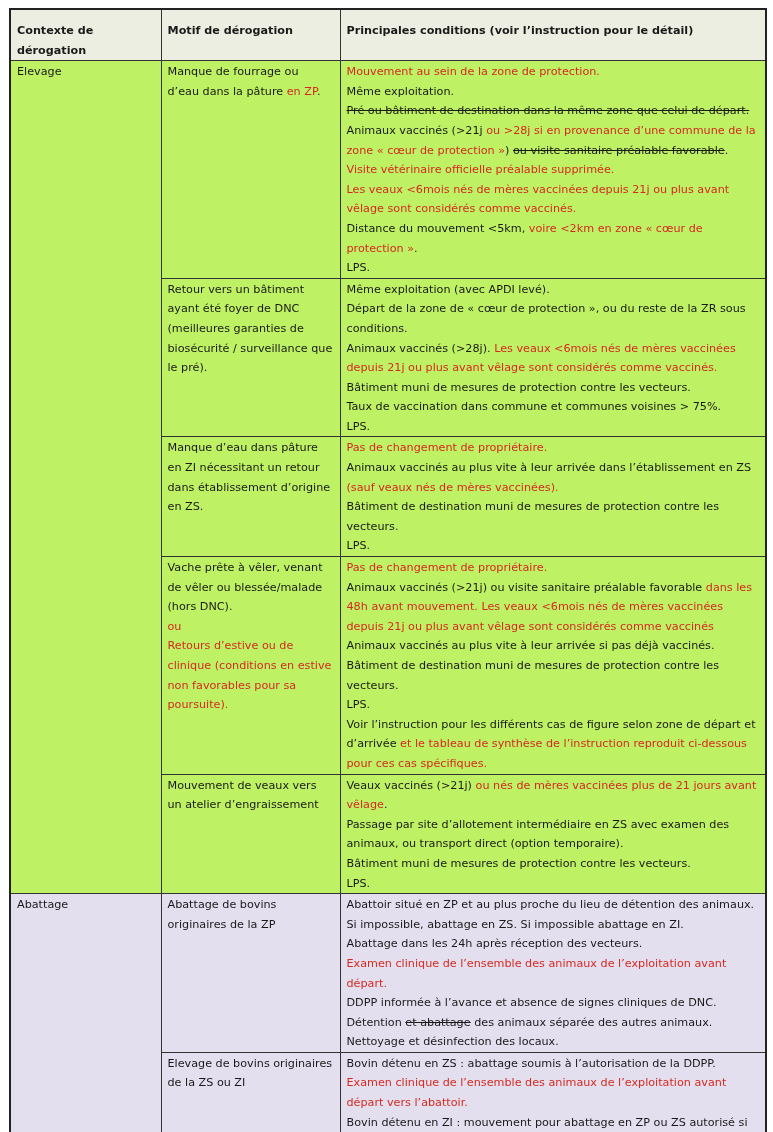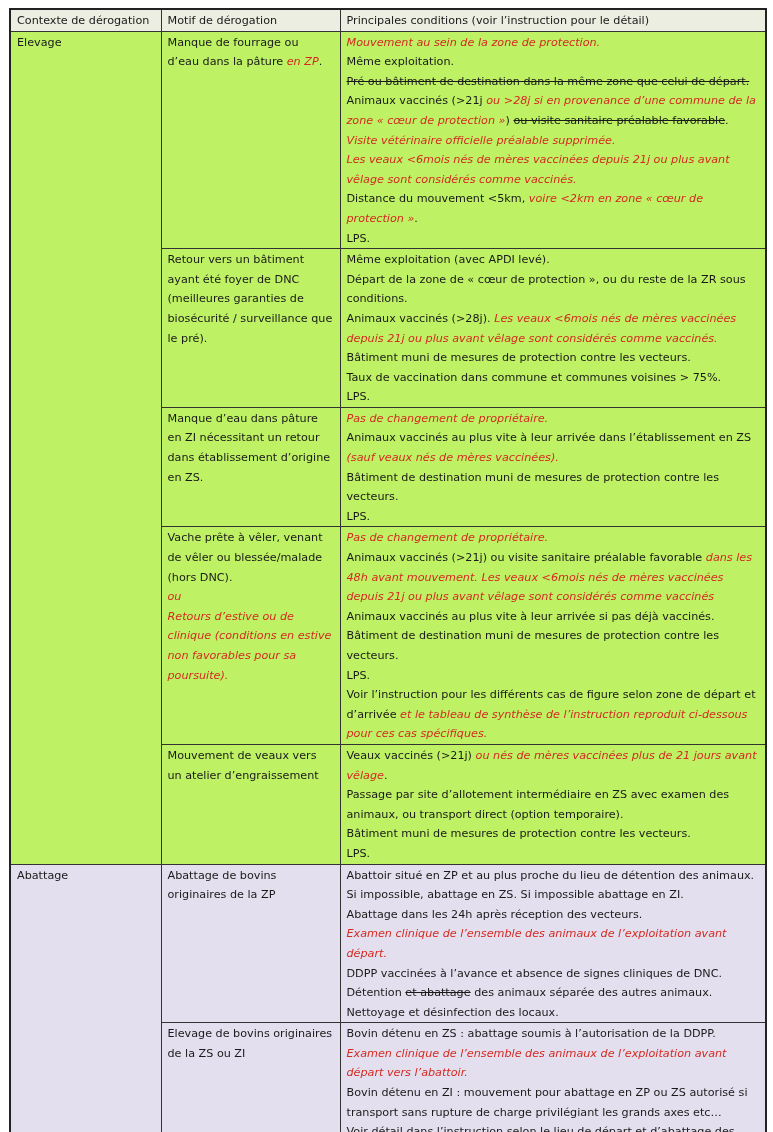--- a/index.html
+++ b/index.html
@@ -15,27 +15,27 @@
       color: #1a1a1a;
       table-layout: fixed;
     }
     table.derog td, table.derog th {
       border: 1px solid #333;
       vertical-align: top;
       padding: 1px 6px 0 6px;
       text-align: left;
       font-weight: normal;
     }
-    table.derog th { background: #ebeee0; padding-top: 1px; padding-bottom: 0; }
+    table.derog th { background: #ebeee0; padding-top: 11px; padding-bottom: 0; font-weight: bold; }
     col.c1 { width: 151px; }
     col.c2 { width: 179px; }
     col.c3 { width: 426px; }
     tr.elevage td { background: #bef264; }
     tr.abattage td { background: #e4dfee; }
-    .red { color: #d42a22; font-style: italic; }
+    .red { color: #d42a22; }
     .strike { text-decoration: line-through; }
     .line { display: block; }
   </style>
 </head>
 <body>
 
 <table class="derog">
   <colgroup>
       <col class="c1">
       <col class="c2">
@@ -108,21 +108,21 @@
         </td>
       </tr>
       <tr class="abattage">
         <td rowspan="2">Abattage</td>
         <td><span>Abattage de bovins originaires de la ZP</span></td>
         <td>
           <span class="line"><span>Abattoir situé en ZP et au plus proche du lieu de détention des animaux.</span></span>
           <span class="line"><span>Si impossible, abattage en ZS. Si impossible abattage en ZI.</span></span>
           <span class="line"><span>Abattage dans les 24h après réception des vecteurs.</span></span>
           <span class="line"><span class="red">Examen clinique de l’ensemble des animaux de l’exploitation avant départ.</span></span>
-          <span class="line"><span>DDPP vaccinées à l’avance et absence de signes cliniques de DNC.</span></span>
+          <span class="line"><span>DDPP informée à l’avance et absence de signes cliniques de DNC.</span></span>
           <span class="line"><span>Détention </span><span class="strike">et abattage</span><span> des animaux séparée des autres animaux.</span></span>
           <span class="line"><span>Nettoyage et désinfection des locaux.</span></span>
         </td>
       </tr>
       <tr class="abattage">
         <td><span>Elevage de bovins originaires de la ZS ou ZI</span></td>
         <td>
           <span class="line"><span>Bovin détenu en ZS : abattage soumis à l’autorisation de la DDPP. </span><span class="red">Examen clinique de l’ensemble des animaux de l’exploitation avant départ vers l’abattoir.</span></span>
           <span class="line"><span>Bovin détenu en ZI : mouvement pour abattage en ZP ou ZS autorisé si transport sans rupture de charge privilégiant les grands axes etc…</span></span>
           <span class="line"><span>Voir détail dans l’instruction selon le lieu de départ et d’abattage des animaux.</span></span>

